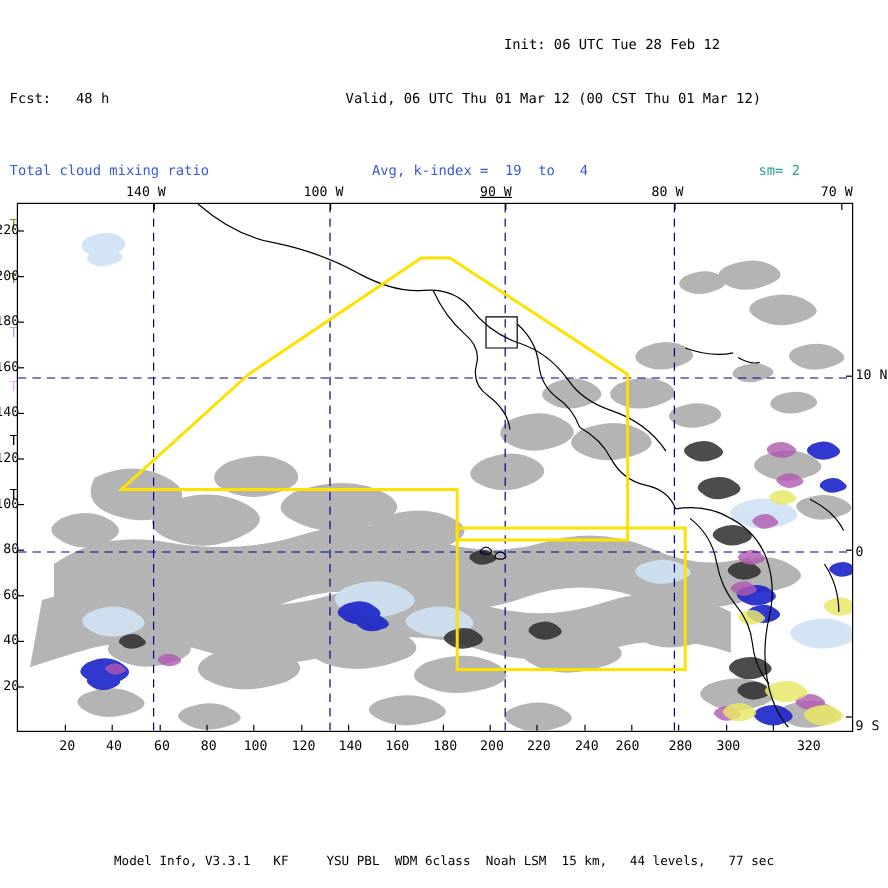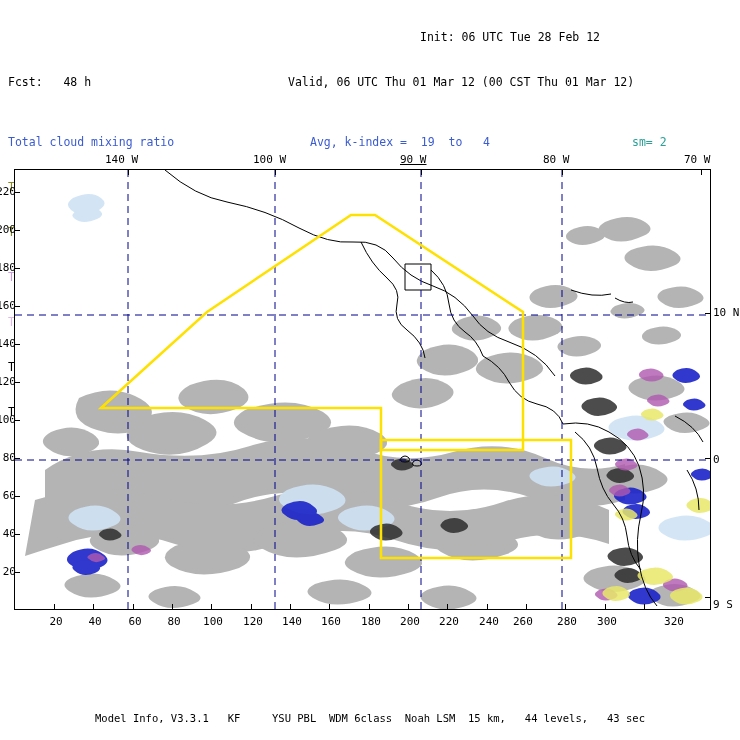--- a/index.html
+++ b/index.html
@@ -310,15 +310,15 @@
     <span class="axis-label" style="left:356px;top:615px;width:30px;text-align:center;">180</span>
     <span class="axis-label" style="left:395px;top:615px;width:30px;text-align:center;">200</span>
     <span class="axis-label" style="left:434px;top:615px;width:30px;text-align:center;">220</span>
     <span class="axis-label" style="left:474px;top:615px;width:30px;text-align:center;">240</span>
     <span class="axis-label" style="left:513px;top:615px;width:30px;text-align:left;">260</span>
     <span class="axis-label" style="left:552px;top:615px;width:30px;text-align:center;">280</span>
     <span class="axis-label" style="left:592px;top:615px;width:30px;text-align:center;">300</span>
     <span class="axis-label" style="left:631px;top:615px;width:30px;text-align:center;margin-left:28px;">320</span>
   </div>
 
-  <div class="footer" style="top:712px;">Model Info, V3.3.1   KF     YSU PBL  WDM 6class  Noah LSM  15 km,   44 levels,   43 sec</div>
+  <div class="footer" style="top:712px;">Model Info, V3.3.1   KF     YSU PBL  WDM 6class  Noah LSM  15 km,   44 levels,   77 sec</div>
 
 </div>
 
 </body></html>

